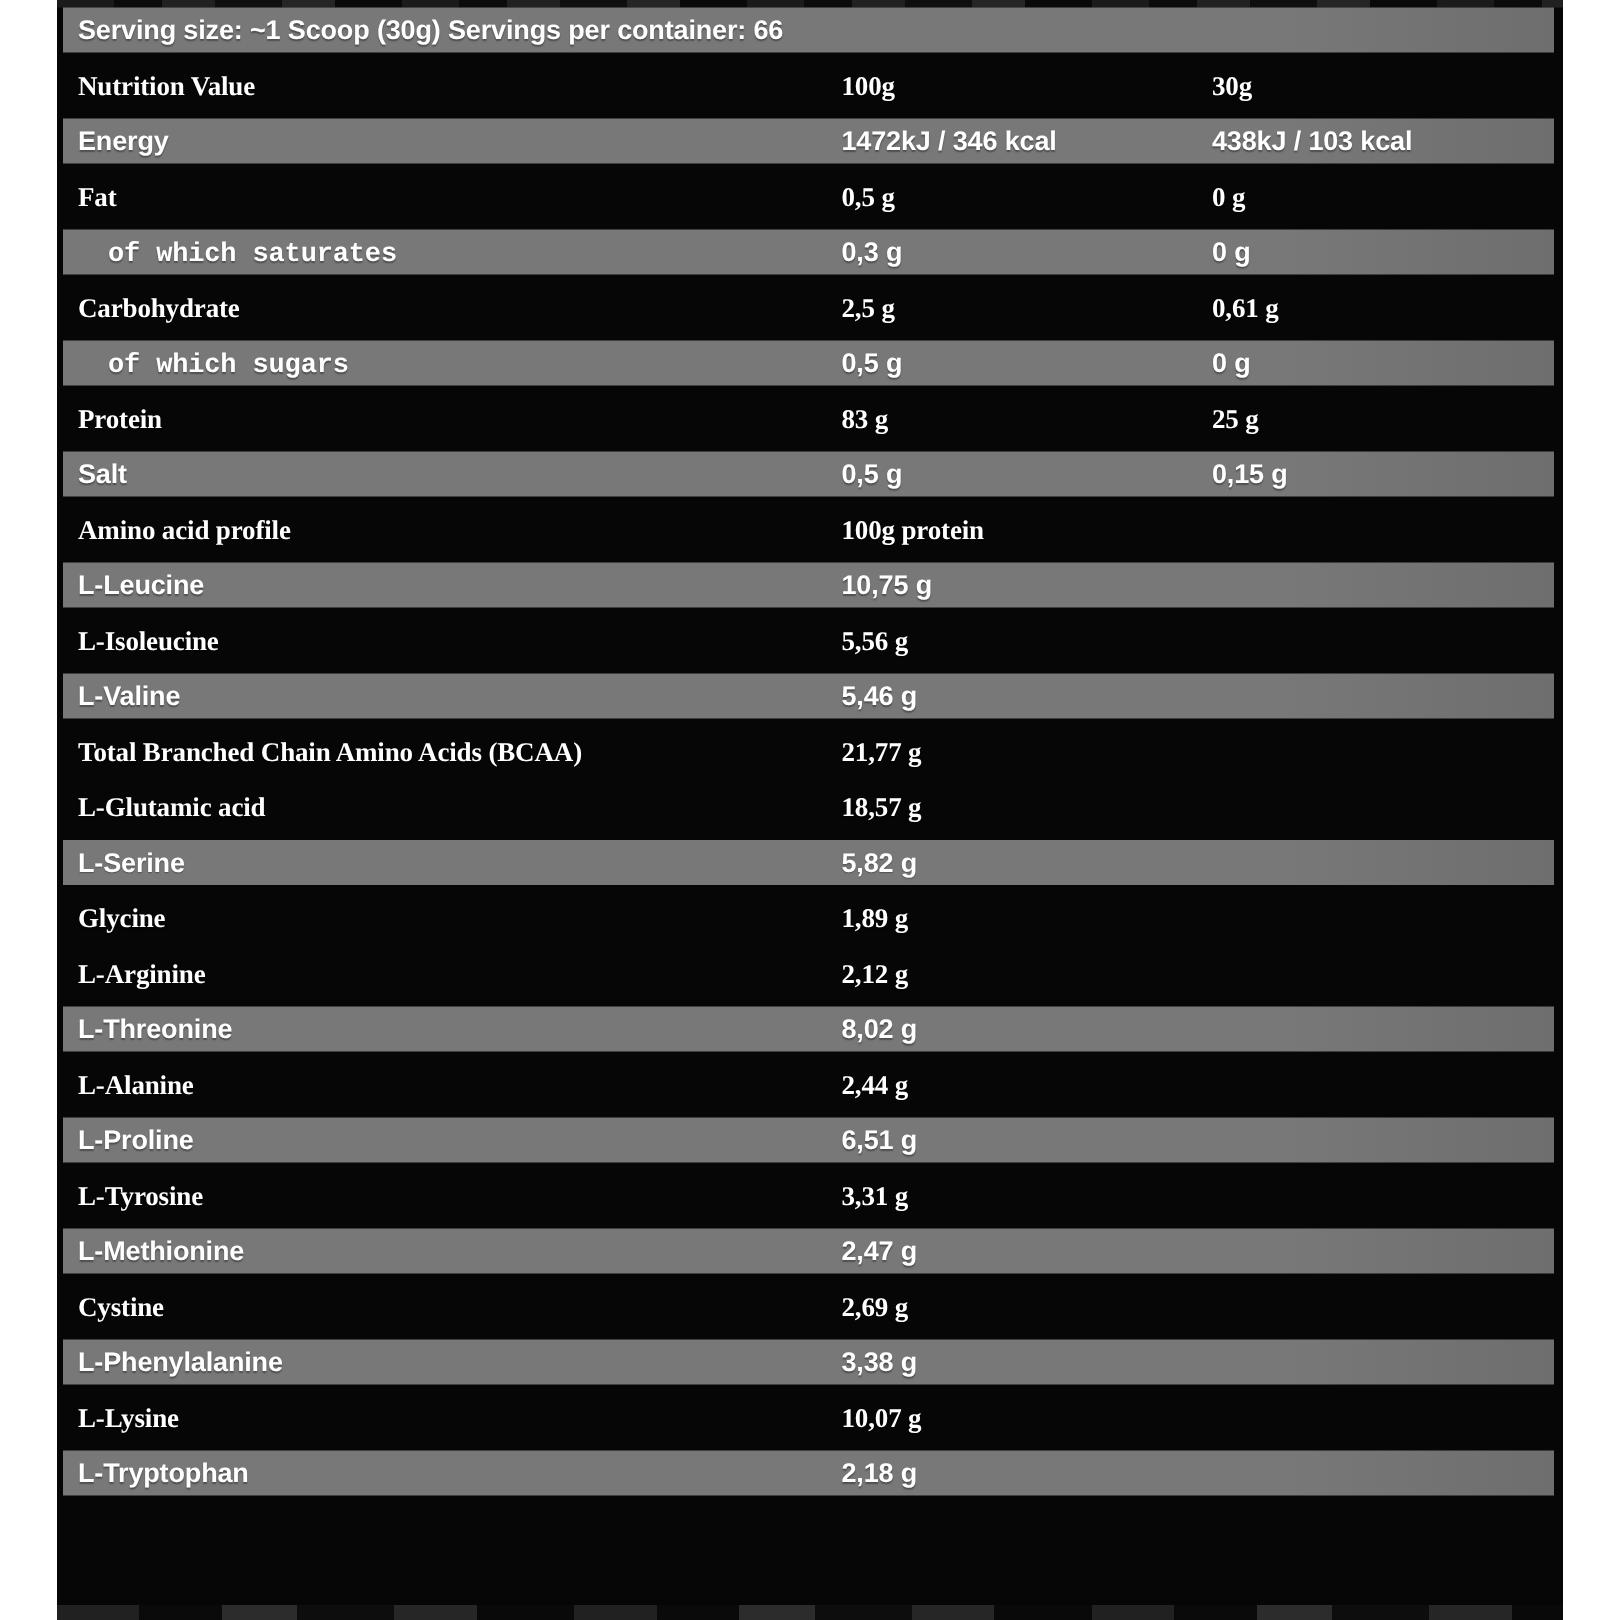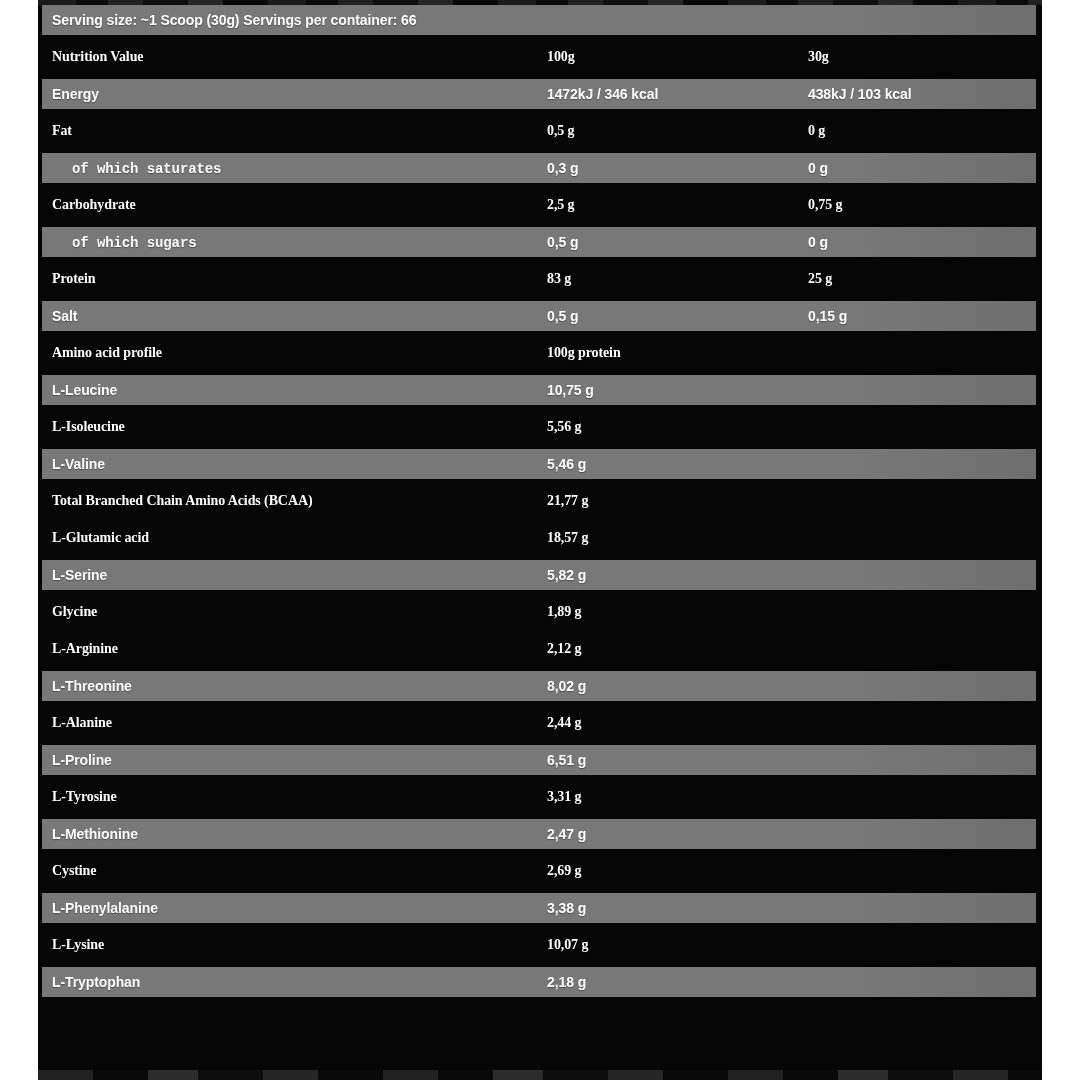--- a/index.html
+++ b/index.html
@@ -26,29 +26,29 @@
     position:absolute;left:0;bottom:0;width:100%;height:10px;
     background:repeating-linear-gradient(90deg,
       #242424 0 55px,#0a0a0a 55px 110px,#303030 110px 160px,#0e0e0e 160px 225px,#2a2a2a 225px 280px,#090909 280px 345px);
     opacity:.9;
   }
   .row{
     position:relative;
     height:30px;line-height:30px;
     margin:0 6px 7px 4px;
     color:var(--text,#ffffff);
-    font-size:14px;font-weight:700;letter-spacing:-0.1px;
+    font-size:18px;font-weight:700;letter-spacing:-0.1px;
     text-shadow:0 1px 1px rgba(0,0,0,.35);
     white-space:nowrap;
   }
   .shade-gray{background:linear-gradient(90deg,var(--row-gray,#787878) 0%,var(--row-gray,#787878) 82%,#6e6e6e 100%);}
   .shade-black{background:transparent;font-family:Liberation Serif, serif;}
   .lbl{display:inline-block;padding-left:10px;}
   .lbl.indent{padding-left:30px;font-family:Liberation Mono, monospace;}
-  .col2{position:absolute;left:505px;top:0;}
+  .col2{position:absolute;left:519px;top:0;}
   .col3{position:absolute;left:766px;top:0;}
 </style>
 </head>
 <body style="background: rgb(255, 255, 255);">
 
 <div class="label-strip">
   <div class="texture-top"></div>
 
   <div class="row shade-gray">
     <span class="lbl">Serving size: ~1 Scoop (30g) Servings per container: 66</span>
@@ -57,21 +57,21 @@
   <div class="row shade-black">
     <span class="lbl">Nutrition Value</span>
     <span class="col2">100g</span>
     <span class="col3">30g</span>
   </div>
 
   <div id="nutrition-rows">
       <div class="row shade-gray"><span class="lbl">Energy</span><span class="col2">1472kJ / 346 kcal</span><span class="col3">438kJ / 103 kcal</span></div>
       <div class="row shade-black"><span class="lbl">Fat</span><span class="col2">0,5 g</span><span class="col3">0 g</span></div>
       <div class="row shade-gray"><span class="lbl indent">of which saturates</span><span class="col2">0,3 g</span><span class="col3">0 g</span></div>
-      <div class="row shade-black"><span class="lbl">Carbohydrate</span><span class="col2">2,5 g</span><span class="col3">0,75 g</span></div>
+      <div class="row shade-black"><span class="lbl">Carbohydrate</span><span class="col2">2,5 g</span><span class="col3">0,61 g</span></div>
       <div class="row shade-gray"><span class="lbl indent">of which sugars</span><span class="col2">0,5 g</span><span class="col3">0 g</span></div>
       <div class="row shade-black"><span class="lbl">Protein</span><span class="col2">83 g</span><span class="col3">25 g</span></div>
       <div class="row shade-gray"><span class="lbl">Salt</span><span class="col2">0,5 g</span><span class="col3">0,15 g</span></div>
     </div>
 
   <div class="row shade-black">
     <span class="lbl">Amino acid profile</span>
     <span class="col2">100g protein</span>
   </div>
 

